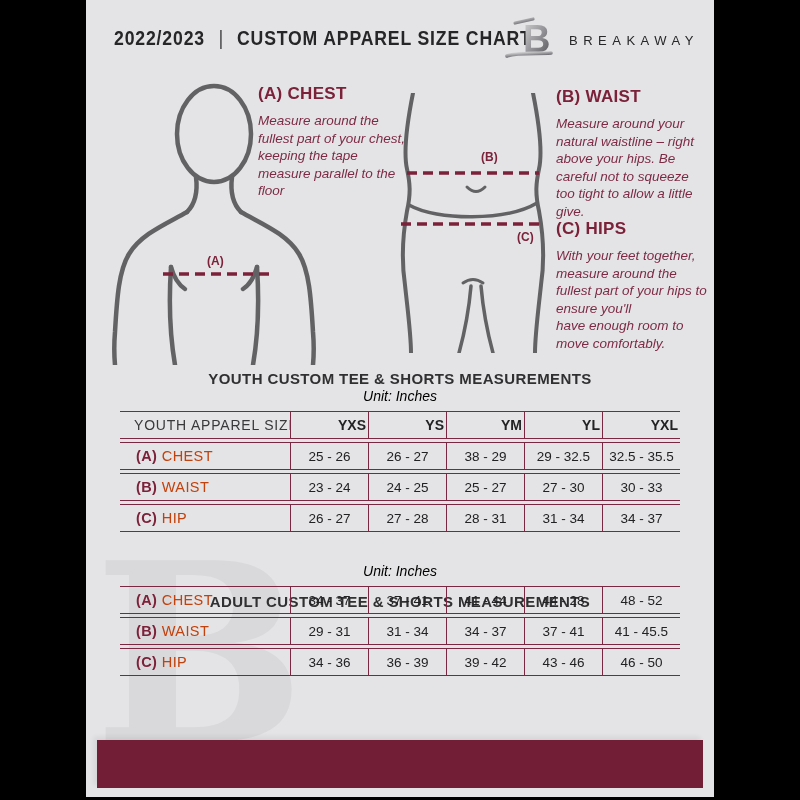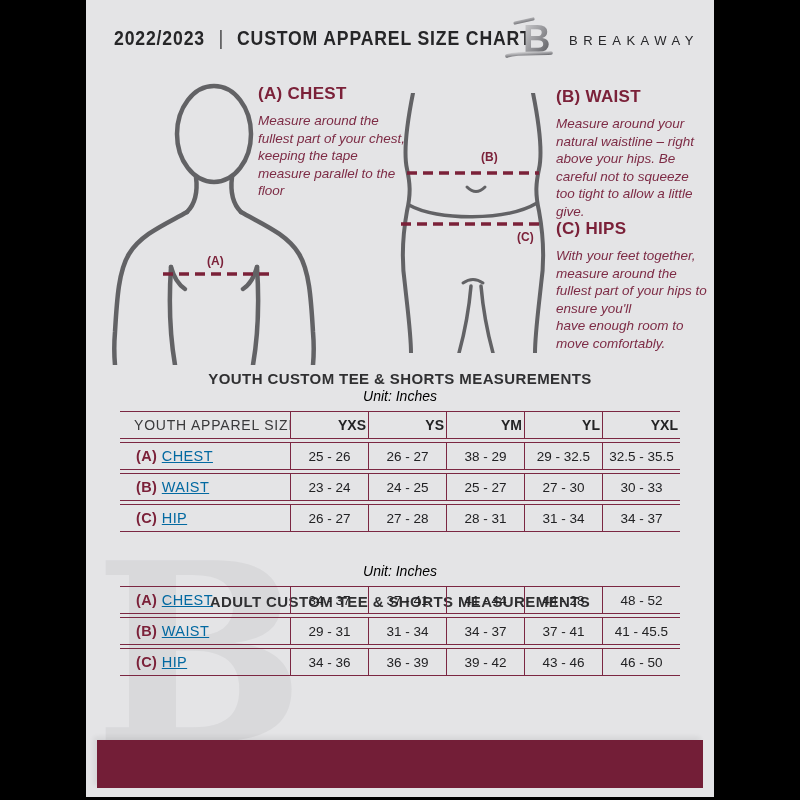--- a/index.html
+++ b/index.html
@@ -37,21 +37,21 @@
     border-top:1.5px solid #7b2742;border-bottom:1.5px solid #7b2742;
     padding:5px 2px;text-align:center;font-size:13.5px;color:#222224;
     overflow:hidden;white-space:nowrap;
   }
   .size-table th:not(:first-child),.size-table td:not(:first-child){border-left:1.5px solid #7b2742;}
   .size-table th{font-weight:bold;font-size:14px;text-align:right;}
   .size-table th.lbl{font-weight:normal;text-align:left;padding-left:14px;
                      letter-spacing:0.8px;font-size:14px;color:#39393b;}
   .size-table td.rowlbl{text-align:left;padding-left:16px;font-size:14.5px;letter-spacing:0.4px;}
   .rl-prefix{color:#7b2139;font-weight:bold;}
-  .rl-label{color:#0369a1;text-decoration:underline;}
+  .rl-label{color:#c2410c;}
   
   .watermark{position:absolute;left:8px;top:548px;font-family:"DejaVu Serif",serif;
              font-weight:bold;font-size:250px;line-height:0.85;color:#d9d9db;z-index:0;
              user-select:none;}
   .content{position:relative;z-index:1;}
   .footer-bar{position:absolute;left:11px;top:740px;width:606px;height:48px;
               background:#731e37;z-index:2;box-shadow:-3px -3px 5px rgba(0,0,0,0.07);}
   svg text{font-family:"Liberation Sans",sans-serif;}
 </style>
 </head>

